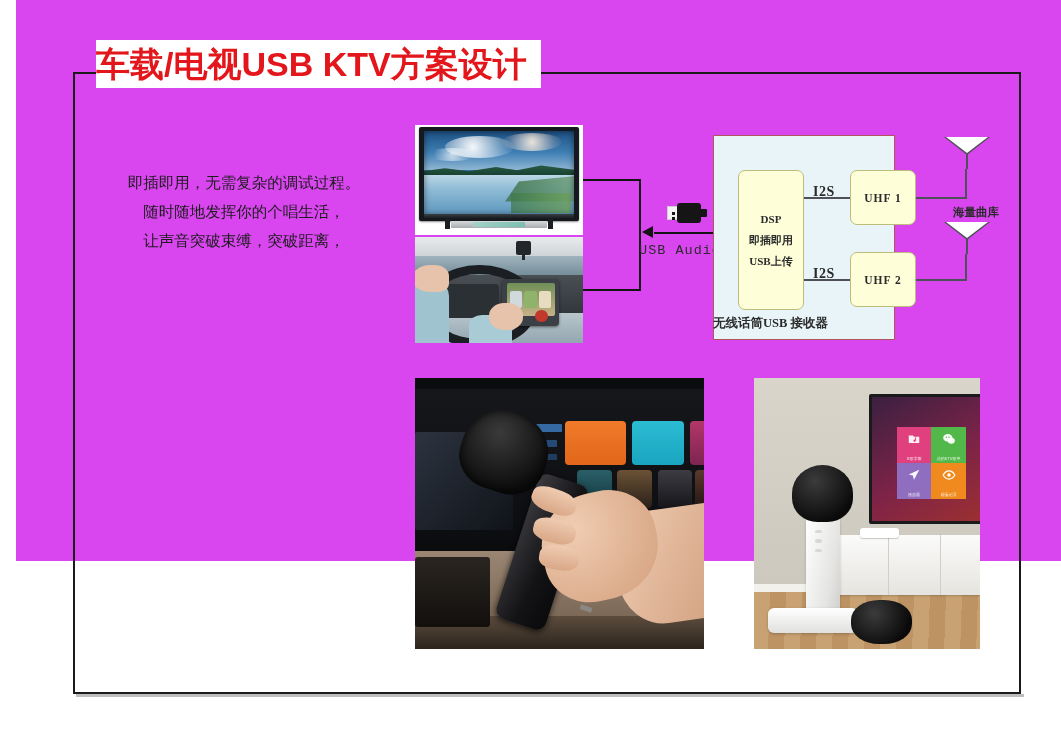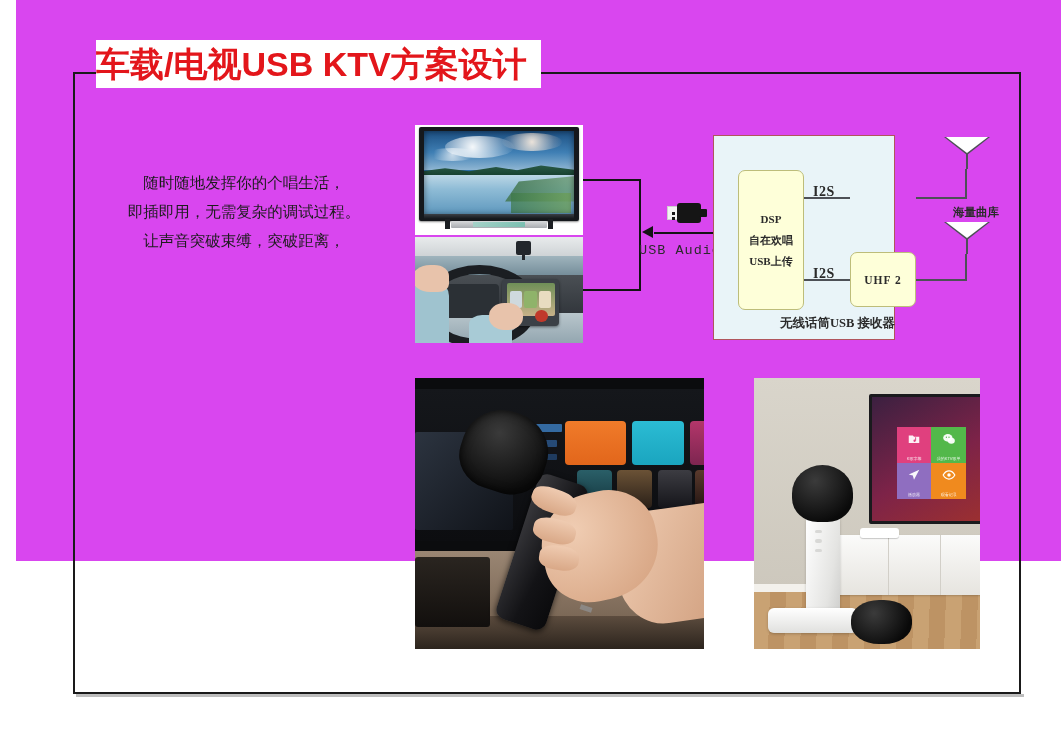--- a/index.html
+++ b/index.html
@@ -112,21 +112,21 @@
   #dsp{left:722px;top:170px;width:66px;height:140px;font-size:11px;line-height:21px;}
   #uhf1{left:834px;top:170px;width:66px;height:55px;font-size:11.5px;letter-spacing:1px;}
   #uhf2{left:834px;top:252px;width:66px;height:55px;font-size:11.5px;letter-spacing:1px;}
   .dsp-line{display:block;}
   .i2s-wire{position:absolute;height:1.6px;background:#4d5056;}
   #i2s-w1{left:788px;top:197px;width:46px;}
   #i2s-w2{left:788px;top:279px;width:46px;}
   .i2s-lab{position:absolute;font-family:"Liberation Serif",serif;font-size:14px;font-weight:bold;
         color:#2b2b2b;letter-spacing:.5px;}
   #i2s-l1{left:797px;top:184px;} #i2s-l2{left:797px;top:266px;}
-  #panel-caption{position:absolute;left:697px;top:315px;width:182px;text-align:right;
+  #panel-caption{position:absolute;left:697px;top:315px;width:182px;text-align:left;
         font-family:"Liberation Serif",serif;font-size:12.5px;font-weight:bold;color:#2b2b2b;}
 
   
   .ant{position:absolute;width:46px;height:32px;}
   .ant-tri{position:absolute;left:0;top:0;width:0;height:0;
         border-left:23px solid transparent;border-right:23px solid transparent;border-top:18px solid #4d5056;}
   .ant-tri-in{position:absolute;left:2px;top:0;width:0;height:0;
         border-left:21px solid transparent;border-right:21px solid transparent;border-top:16px solid #fff;}
   .ant-stem{position:absolute;left:22px;top:16px;width:1.6px;height:16px;background:#4d5056;}
   #ant1{left:928px;top:137px;}
@@ -228,22 +228,22 @@
 <div id="slide">
 
   <div id="frame"></div>
   <div id="frame-shadow"></div>
 
   <div id="title-wrap">
     <div id="title">车载/电视USB KTV方案设计</div>
   </div>
 
   <div class="para" id="para1">
+    <div>即插即用，无需复杂的调试过程。</div>
     <div>随时随地发挥你的个唱生活，</div>
-    <div>即插即用，无需复杂的调试过程。</div>
     <div>让声音突破束缚，突破距离，</div>
   </div>
 
 
   <div id="tv-photo">
     <div class="tv-body">
       <div class="tv-screen">
         <div class="sky"></div>
         <div class="cloud1"></div>
         <div class="cloud2"></div>
@@ -298,22 +298,25 @@
     </div>
     <div class="usb-body"></div>
     <div class="usb-tail"></div>
   </div>
   <div id="usb-label">USB Audio</div>
 
   <div id="diagram"></div>
 
   <div class="ybox" id="dsp">
     <span class="dsp-line">DSP</span>
-    <span class="dsp-line">自在欢唱</span>
+    <span class="dsp-line">即插即用</span>
     <span class="dsp-line">USB上传</span>
+  </div>
+  <div class="ybox" id="uhf1">
+    <span>UHF 1</span>
   </div>
   <div class="ybox" id="uhf2">
     <span>UHF 2</span>
   </div>
 
   <div class="i2s-wire" id="i2s-w1"></div>
   <div class="i2s-wire" id="i2s-w2"></div>
   <div class="i2s-lab" id="i2s-l1">I2S</div>
   <div class="i2s-lab" id="i2s-l2">I2S</div>
 

